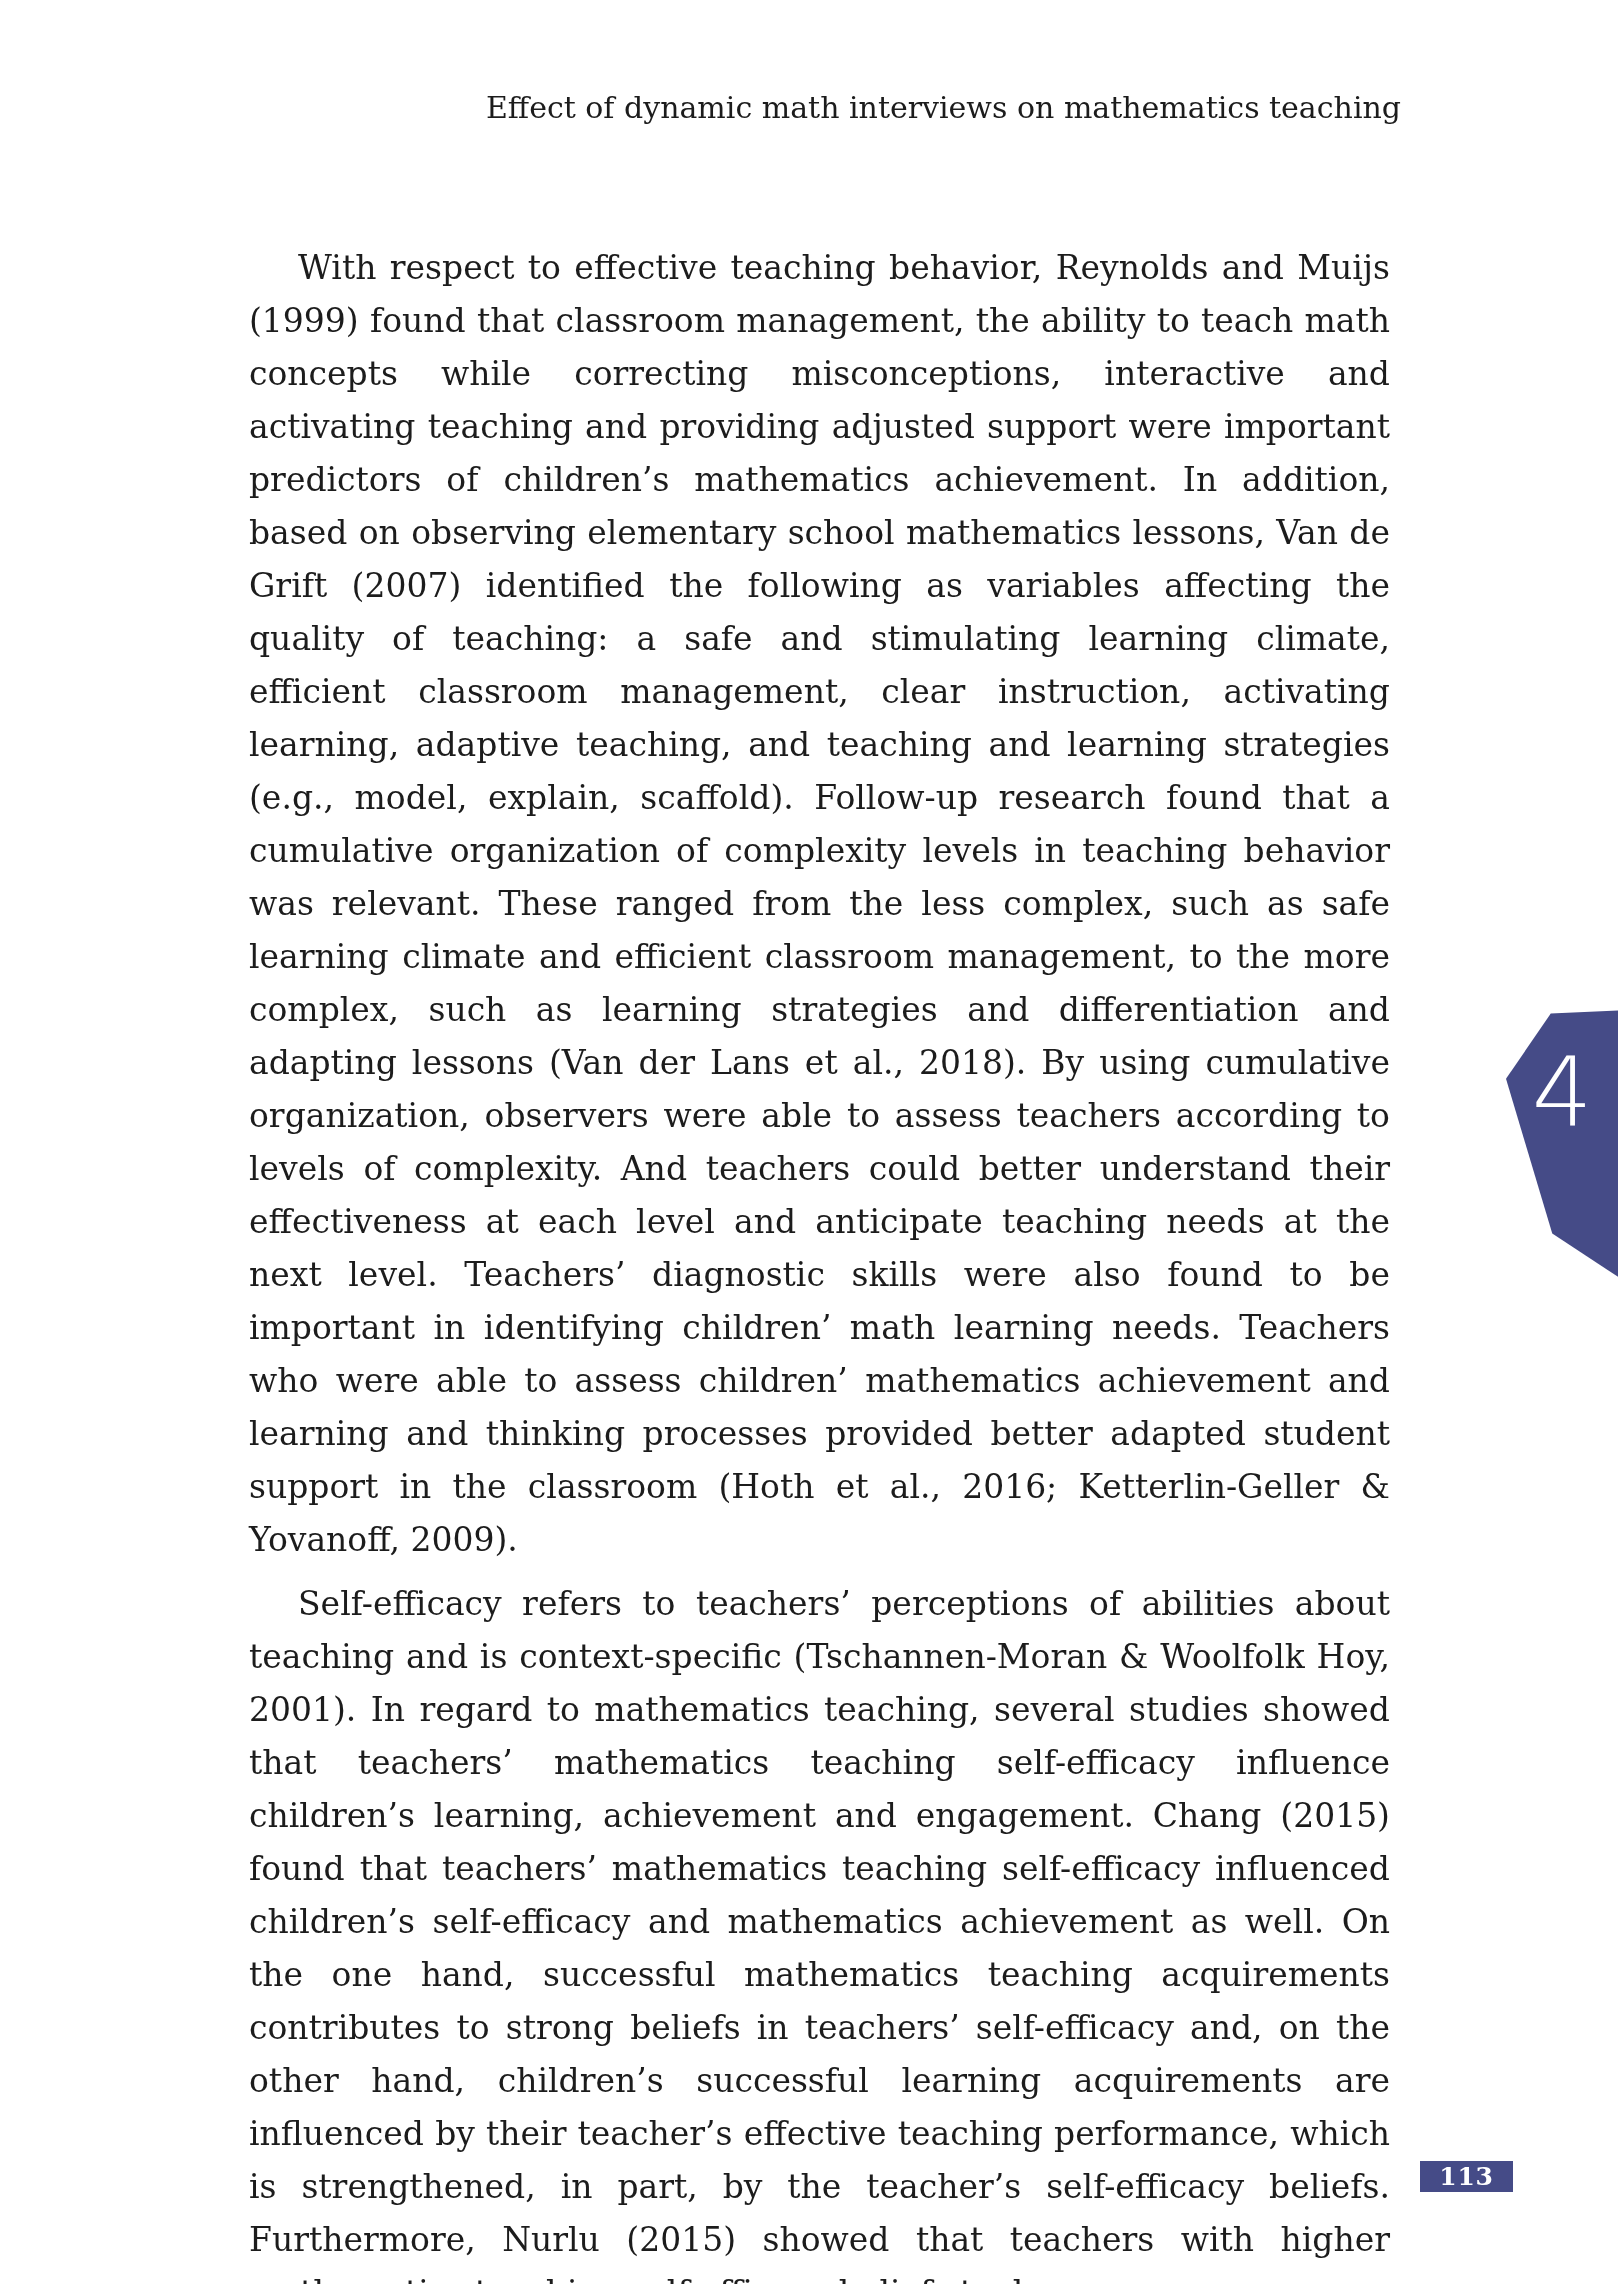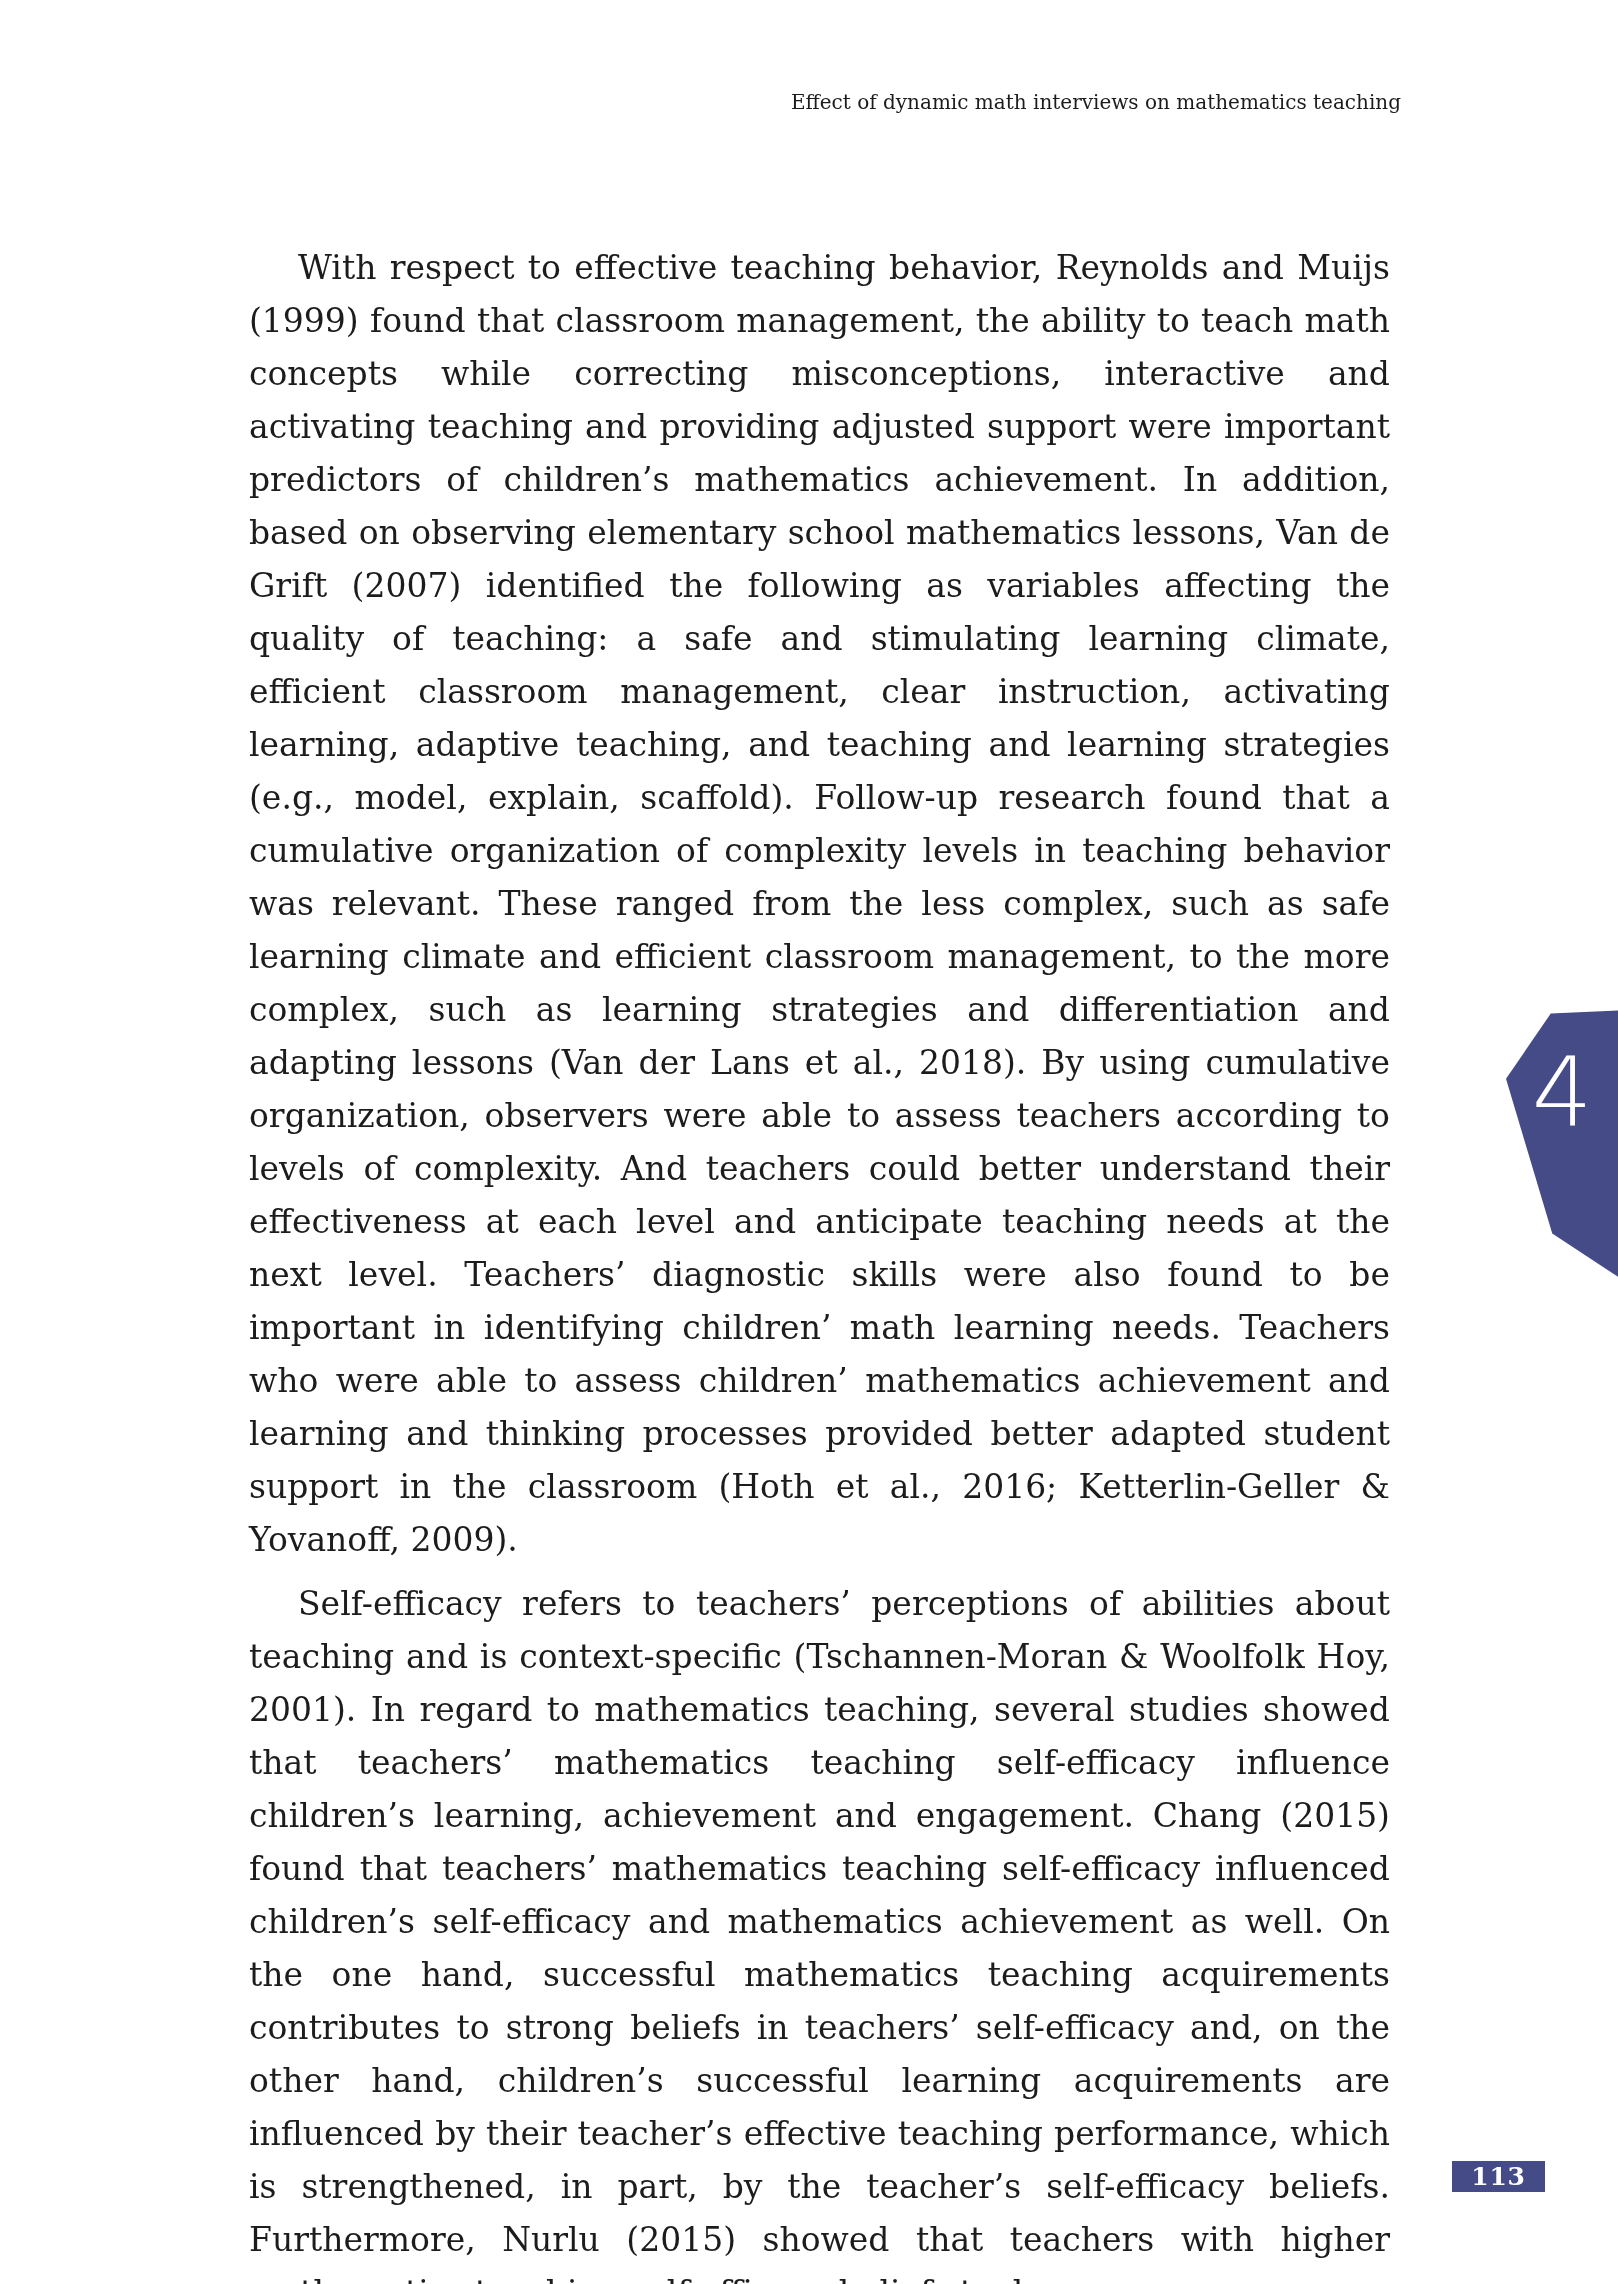--- a/index.html
+++ b/index.html
@@ -17,21 +17,21 @@
     overflow:hidden;
     font-family:"DejaVu Serif", serif;
     color:var(--text);
   }
   .running-head{
     position:absolute;
     left:238px;
     top:90px;
     width:1163px;
     text-align:right;
-    font-size:20px;
+    font-size:30px;
     line-height:1.2;
     color:var(--text);
   }
   .body-column{
     position:absolute;
     left:238px;
     top:230px;
     width:1163px;
     font-size:33px;
     line-height:53px;
@@ -52,21 +52,21 @@
   .chapter-tab svg{display:block;width:113px;height:268px;}
   .chapter-tab polygon{fill:var(--accent);}
   .chapter-tab text{
     font-family:"DejaVu Sans", sans-serif;
     font-weight:100;
     font-size:126px;
     fill:#ffffff;
   }
   .page-badge{
     position:absolute;
-    left:1452px;
+    left:1420px;
     top:2161px;
     width:93px;
     height:31px;
     background:var(--accent);
     color:#ffffff;
     font-family:"DejaVu Serif", serif;
     font-weight:bold;
     font-size:25px;
     display:flex;
     align-items:center;

